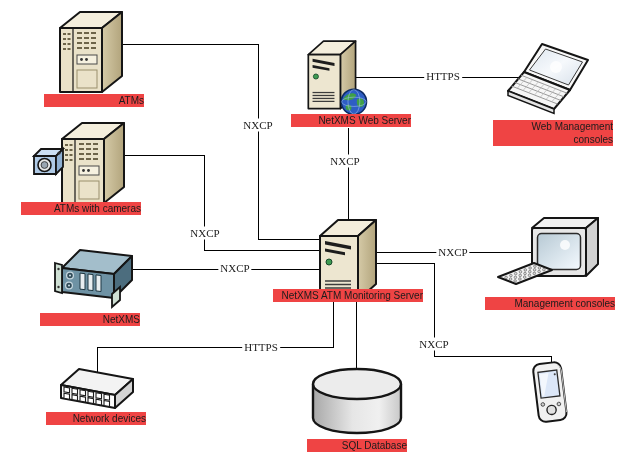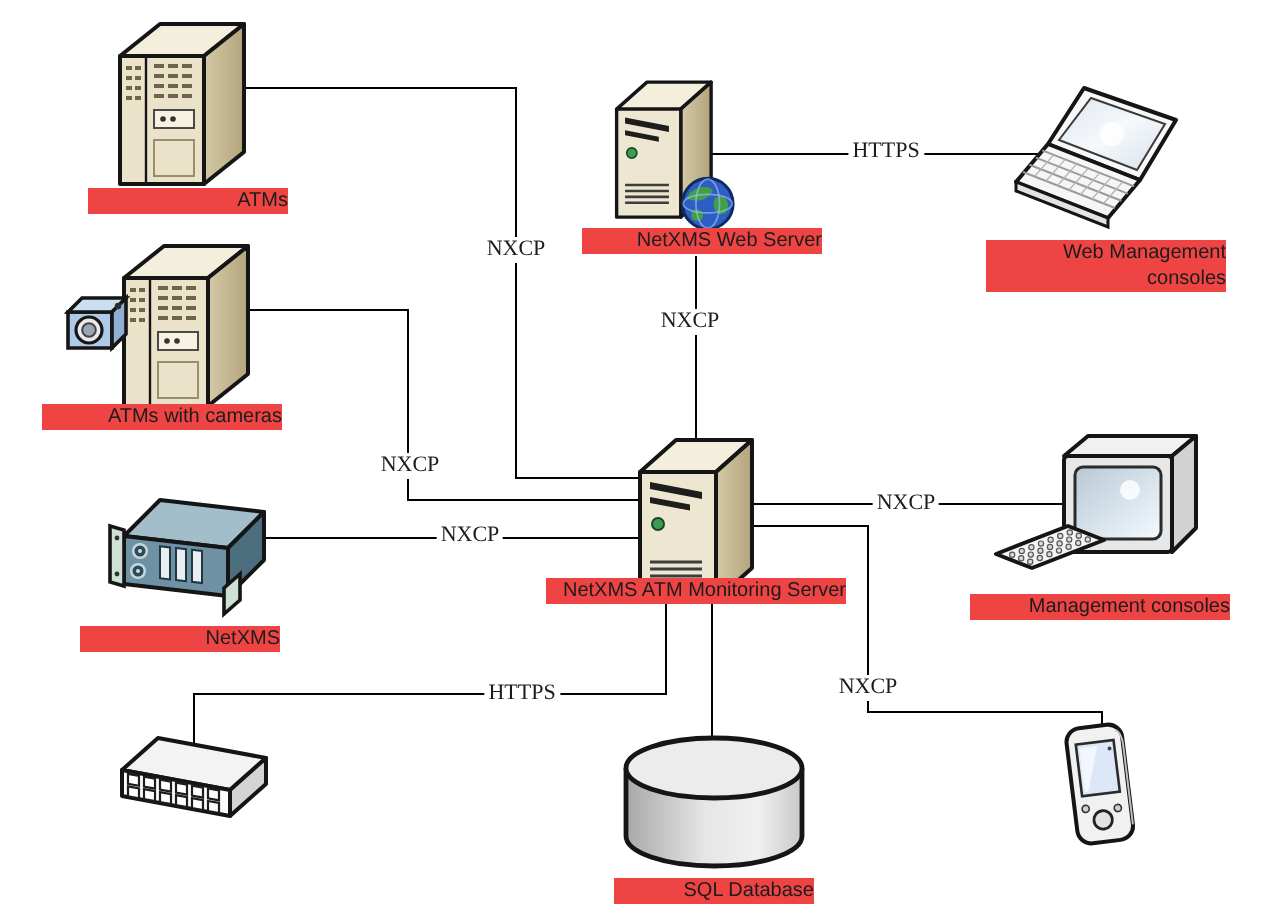--- a/index.html
+++ b/index.html
@@ -164,20 +164,21 @@
     <use href="#portshape" x="31" y="28.3"></use>
       <use href="#portshape" x="39" y="29.8"></use>
       <use href="#portshape" x="47" y="31.2"></use>
     <use href="#portshape" x="7" y="30.2"></use>
       <use href="#portshape" x="15" y="31.6"></use>
       <use href="#portshape" x="23" y="33.1"></use>
     <use href="#portshape" x="31" y="34.6"></use>
       <use href="#portshape" x="39" y="36.1"></use>
       <use href="#portshape" x="47" y="37.5"></use>
   </svg>
+  <div class="node-label" style="left:46px;top:412px;width:100px">Network devices</div>
 
   <svg class="node-icon" style="left:303px;top:36px" width="68" height="81" viewBox="0 0 80 96">
     <use href="#nx-tower" transform="translate(2,2)"></use>
     <use href="#globe" transform="translate(60,78)"></use>
   </svg>
   <div class="node-label" style="left:291px;top:114px;width:120px">NetXMS Web Server</div>
 
   <svg class="node-icon" style="left:316px;top:216px" width="64" height="86" viewBox="0 0 64 86">
       <use href="#nx-tower"></use>
     </svg>

